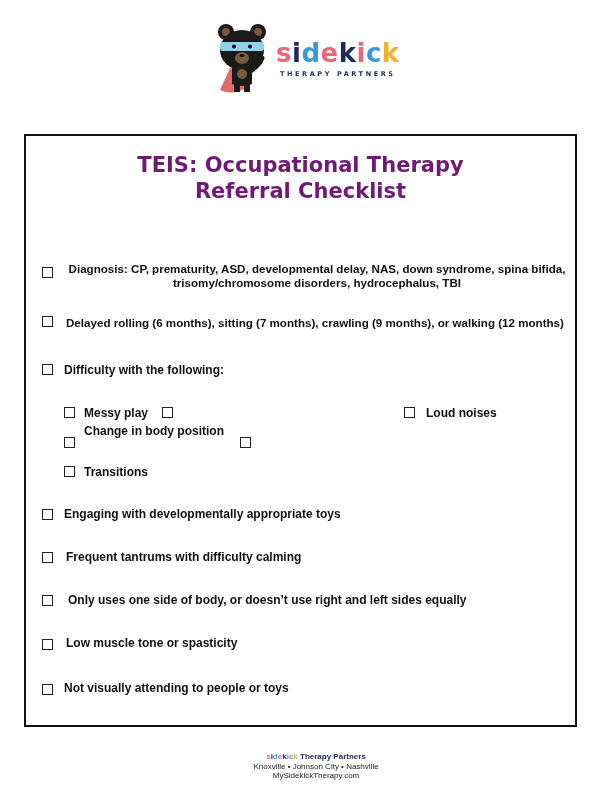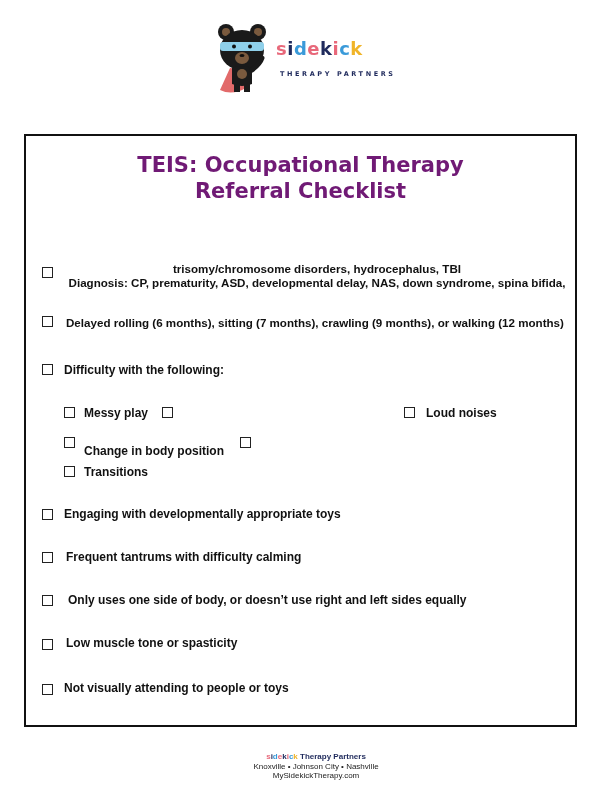--- a/index.html
+++ b/index.html
@@ -1,19 +1,19 @@
 <!DOCTYPE html>
 <html><head>
 <meta charset="utf-8">
 <style>
   html, body { margin:0; padding:0; background:#ffffff; }
   body { width:600px; height:800px; position:relative; overflow:hidden; font-family:"Liberation Sans", sans-serif; color:#111; }
   .logo { position:absolute; left:212px; top:18px; width:190px; height:80px; }
   .bear { position:absolute; left:0; top:0; width:68px; height:80px; }
-  .wordmark { position:absolute; left:64px; top:22px; font-family:"DejaVu Sans", sans-serif; font-weight:bold; font-size:18px; letter-spacing:0.5px; line-height:1; }
+  .wordmark { position:absolute; left:64px; top:22px; font-family:"DejaVu Sans", sans-serif; font-weight:bold; font-size:26px; letter-spacing:0.5px; line-height:1; }
   .wordmark span { display:inline-block; }
   .tagline { position:absolute; left:68px; top:52px; font-family:"DejaVu Sans", sans-serif; font-weight:bold; font-size:6.5px; letter-spacing:2.6px; color:#1f2a5c; white-space:nowrap; }
   .box { position:absolute; left:24px; top:134px; width:549px; height:589px; border:2px solid #111; }
   .title { position:absolute; left:0; right:0; top:16px; text-align:center; font-family:"DejaVu Sans", sans-serif; font-weight:bold; font-size:21px; line-height:26px; color:#701a75; }
   .cb { position:absolute; width:9px; height:9px; border:1.5px solid #222; background:#fff; }
   .txt { position:absolute; font-weight:bold; font-size:12px; line-height:14px; white-space:nowrap; color:#111; }
   .footer { position:absolute; left:0; right:0; top:752px; text-align:center; font-size:8px; line-height:9.5px; color:#222;padding-left:32px; }
   .footer .brand span { font-weight:bold; }
   .footer .tp { font-weight:bold; color:#1f2a5c; }
 </style>
@@ -46,40 +46,40 @@
 </div>
 
 <div class="box">
   <div class="title">
     <div>TEIS: Occupational Therapy</div>
     <div>Referral Checklist</div>
   </div>
 
   <span class="cb" style="left:16px;top:131px"></span>
   <div class="txt" style="left:36px;top:126px;width:510px;text-align:center;font-size:11.6px">
+    <div>Diagnosis: CP, prematurity, ASD, developmental delay, NAS, down syndrome, spina bifida,</div>
     <div>trisomy/chromosome disorders, hydrocephalus, TBI</div>
-    <div>Diagnosis: CP, prematurity, ASD, developmental delay, NAS, down syndrome, spina bifida,</div>
   </div>
 
   <span class="cb" style="left:16px;top:180px"></span>
   <div class="txt" style="left:40px;top:180px;font-size:11.6px">Delayed rolling (6 months), sitting (7 months), crawling (9 months), or walking (12 months)</div>
 
   <span class="cb" style="left:16px;top:228px"></span>
   <div class="txt" style="left:38px;top:227px">Difficulty with the following:</div>
 
   <span class="cb" style="left:38px;top:271px"></span>
   <div class="txt" style="left:58px;top:270px">Messy play</div>
 
   <span class="cb" style="left:136px;top:271px"></span>
 
   <span class="cb" style="left:378px;top:271px"></span>
   <div class="txt" style="left:400px;top:270px">Loud noises</div>
 
   <span class="cb" style="left:38px;top:301px"></span>
-  <div class="txt" style="left:58px;top:308px">Change in body position</div>
+  <div class="txt" style="left:58px;top:288px">Change in body position</div>
 
   <span class="cb" style="left:214px;top:301px"></span>
 
   <span class="cb" style="left:38px;top:330px"></span>
   <div class="txt" style="left:58px;top:329px">Transitions</div>
 
   <span class="cb" style="left:16px;top:373px"></span>
   <div class="txt" style="left:38px;top:371px">Engaging with developmentally appropriate toys</div>
 
   <span class="cb" style="left:16px;top:416px"></span>

